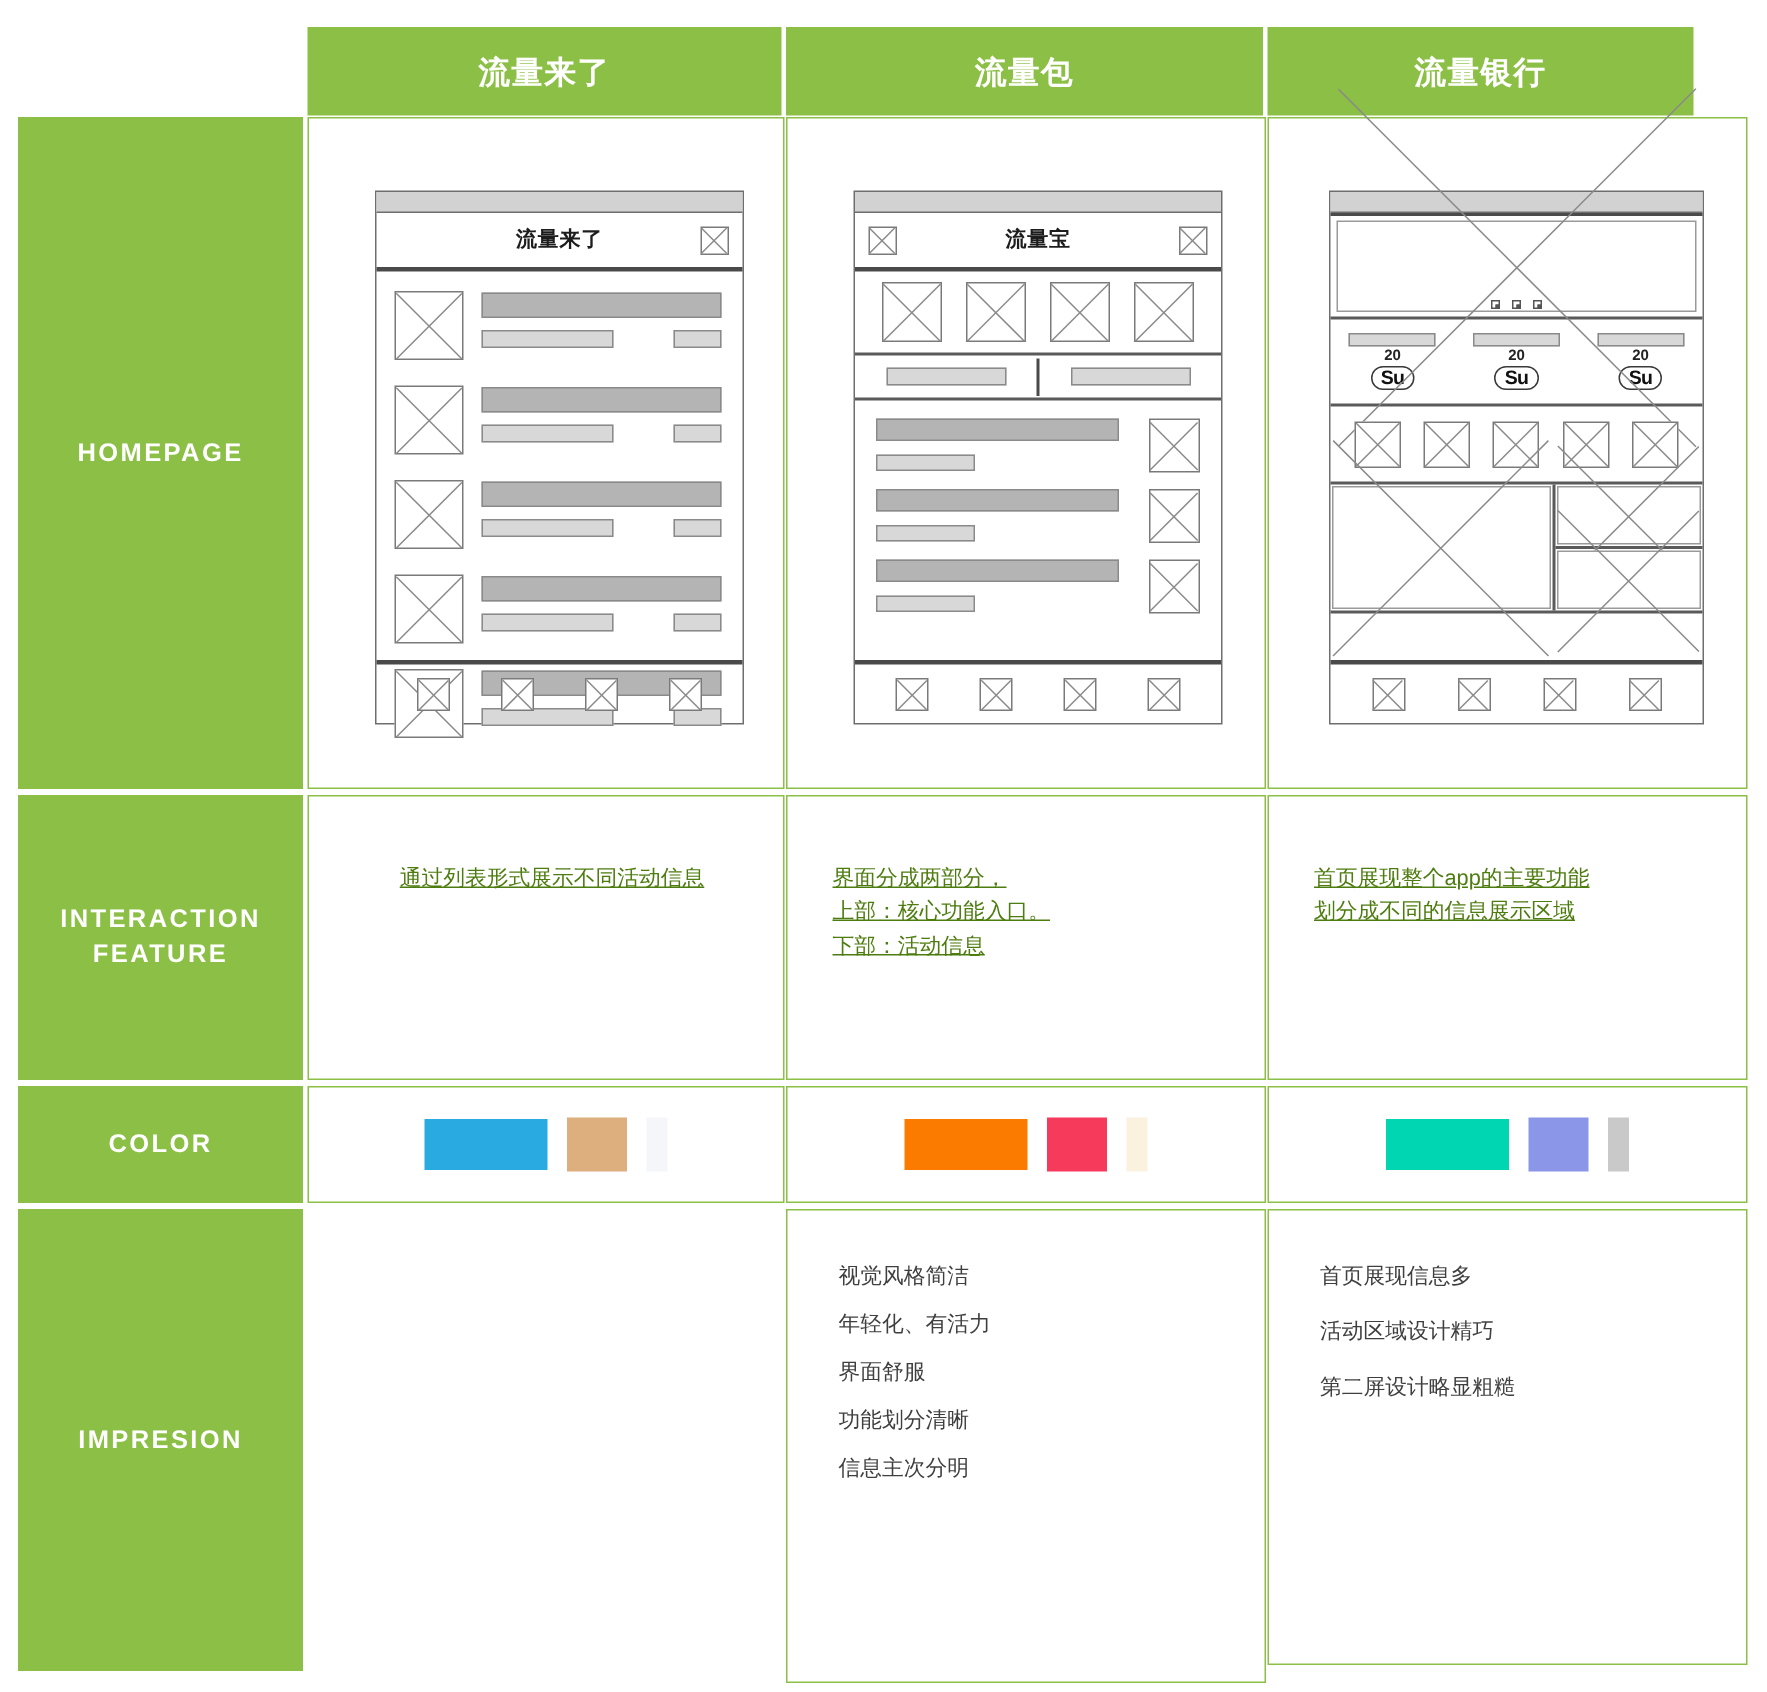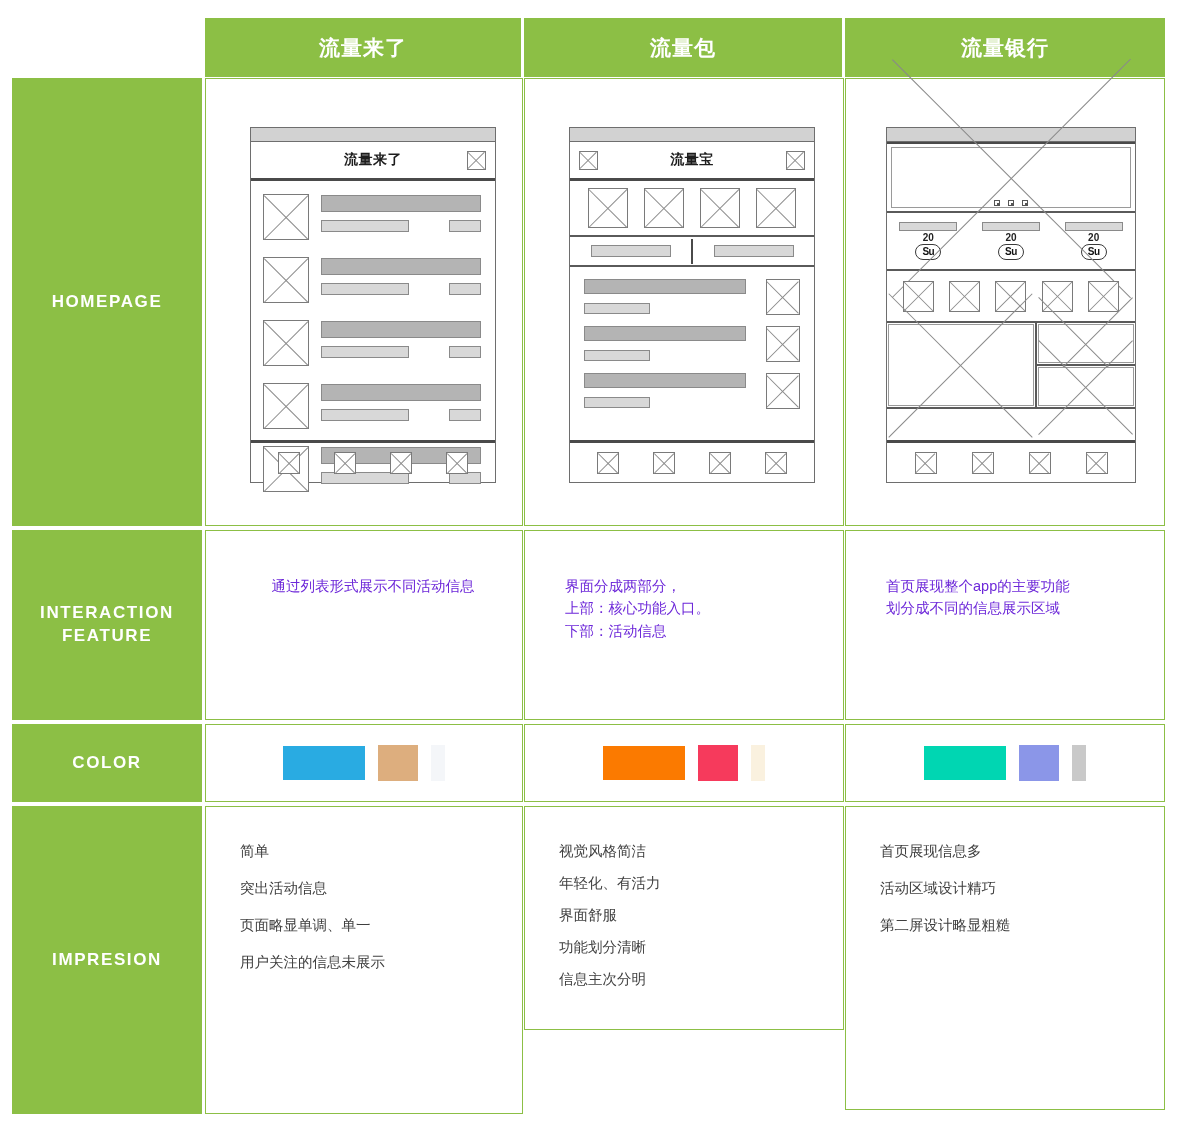--- a/index.html
+++ b/index.html
@@ -12,21 +12,21 @@
 
   
   .hdr-row{position:absolute;left:0;top:18px;width:1178px;height:59px;}
   .hdr-cell{
     position:absolute;top:0;height:59px;background:#8CBF45;
     display:flex;align-items:center;justify-content:center;
     color:#fff;font-size:21px;font-weight:700;letter-spacing:1px;
   }
   .hdr-cell.c1{left:205px;width:316px;}
   .hdr-cell.c2{left:524px;width:318px;}
-  .hdr-cell.c3{left:845px;width:320px;}
+  .hdr-cell.c3{left:845px;width:284px;}
 
   .lbl-cell{
     position:absolute;left:12px;width:190px;background:#8CBF45;color:#fff;
     display:flex;align-items:center;justify-content:center;text-align:center;
     font-size:17px;font-weight:700;letter-spacing:1.6px;line-height:1.35;
   }
   .lbl-home{top:78px;height:448px;}
   .lbl-inter{top:530px;height:190px;}
   .lbl-color{top:724px;height:78px;}
   .lbl-impr{top:806px;height:308px;}
@@ -41,27 +41,27 @@
   
   .cell.i1{left:205px;top:530px;width:318px;height:190px;}
   .cell.i2{left:524px;top:530px;width:320px;height:190px;}
   .cell.i3{left:845px;top:530px;width:320px;height:190px;}
   
   .cell.c1{left:205px;top:724px;width:318px;height:78px;}
   .cell.c2{left:524px;top:724px;width:320px;height:78px;}
   .cell.c3{left:845px;top:724px;width:320px;height:78px;}
   
   .cell.p1{left:205px;top:806px;width:318px;height:308px;}
-  .cell.p2{left:524px;top:806px;width:320px;height:224px;}
+  .cell.p2{left:524px;top:806px;width:320px;height:316px;}
   .cell.p3{left:845px;top:806px;width:320px;height:304px;}
 
   
   .note{
-    position:absolute;left:18px;right:0;top:44px;padding:0 22px;
-    font-size:14.5px;color:#6d28d9;line-height:1.55;box-sizing:border-box;
+    position:absolute;left:8px;right:0;top:44px;padding:0 22px;
+    font-size:14.5px;color:#4d7c0f;line-height:1.55;box-sizing:border-box;text-decoration:underline;
   }
   .note.center{text-align:center;}
   .impr{
     position:absolute;left:0;right:0;top:34px;padding:0 34px;box-sizing:border-box;
   }
   .impr div{font-size:14.5px;color:#3f3f3f;line-height:1.45;margin-bottom:16px;}
   .impr.tight div{margin-bottom:11px;}
 
   
   .swatches{
@@ -150,21 +150,21 @@
     border:0.5px solid #555;background:#555;
   }
   .p3-cards{
     height:56px;display:flex;border-bottom:2.5px solid #5a5a5a;
   }
   .p3-card{flex:1;display:flex;flex-direction:column;align-items:center;justify-content:center;gap:1px;}
   .p3-card .bar{width:58px;height:9px;}
   .p3-card .num{font-size:10px;font-weight:700;color:#222;line-height:1.1;}
   .p3-card .pill{
     border:1.4px solid #3a3a3a;border-radius:9px;padding:0 6px;
-    font-size:10px;font-weight:700;color:#111;line-height:14px;letter-spacing:-0.5px;
+    font-size:13px;font-weight:700;color:#111;line-height:14px;letter-spacing:-0.5px;
   }
   .p3-icons{
     height:52px;display:flex;align-items:center;justify-content:space-around;
     padding:0 8px;box-sizing:border-box;border-bottom:2.5px solid #5a5a5a;
   }
   .p3-icons .xbox{width:31px;height:31px;}
   .p3-grid{position:relative;height:84px;display:flex;border-bottom:2.5px solid #5a5a5a;}
   .p3-grid .gl{flex:1.5;position:relative;border-right:2px solid #5a5a5a;}
   .p3-grid .gr{flex:1;display:flex;flex-direction:column;}
   .p3-grid .gr .cellx{flex:1;position:relative;}
@@ -375,28 +375,20 @@
     </div>
   </div>
   <div class="cell c3">
     <div class="swatches">
       <span class="sw big" style="background: rgb(0, 214, 178);"></span>
       <span class="sw mid" style="background: rgb(139, 150, 232);"></span>
       <span class="sw sml" style="background: rgb(201, 201, 201);"></span>
     </div>
   </div>
 
-  <div class="cell p1">
-    <div class="impr">
-      <div>简单</div>
-      <div>突出活动信息</div>
-      <div>页面略显单调、单一</div>
-      <div>用户关注的信息未展示</div>
-    </div>
-  </div>
   <div class="cell p2">
     <div class="impr tight">
       <div>视觉风格简洁</div>
       <div>年轻化、有活力</div>
       <div>界面舒服</div>
       <div>功能划分清晰</div>
       <div>信息主次分明</div>
     </div>
   </div>
   <div class="cell p3">

